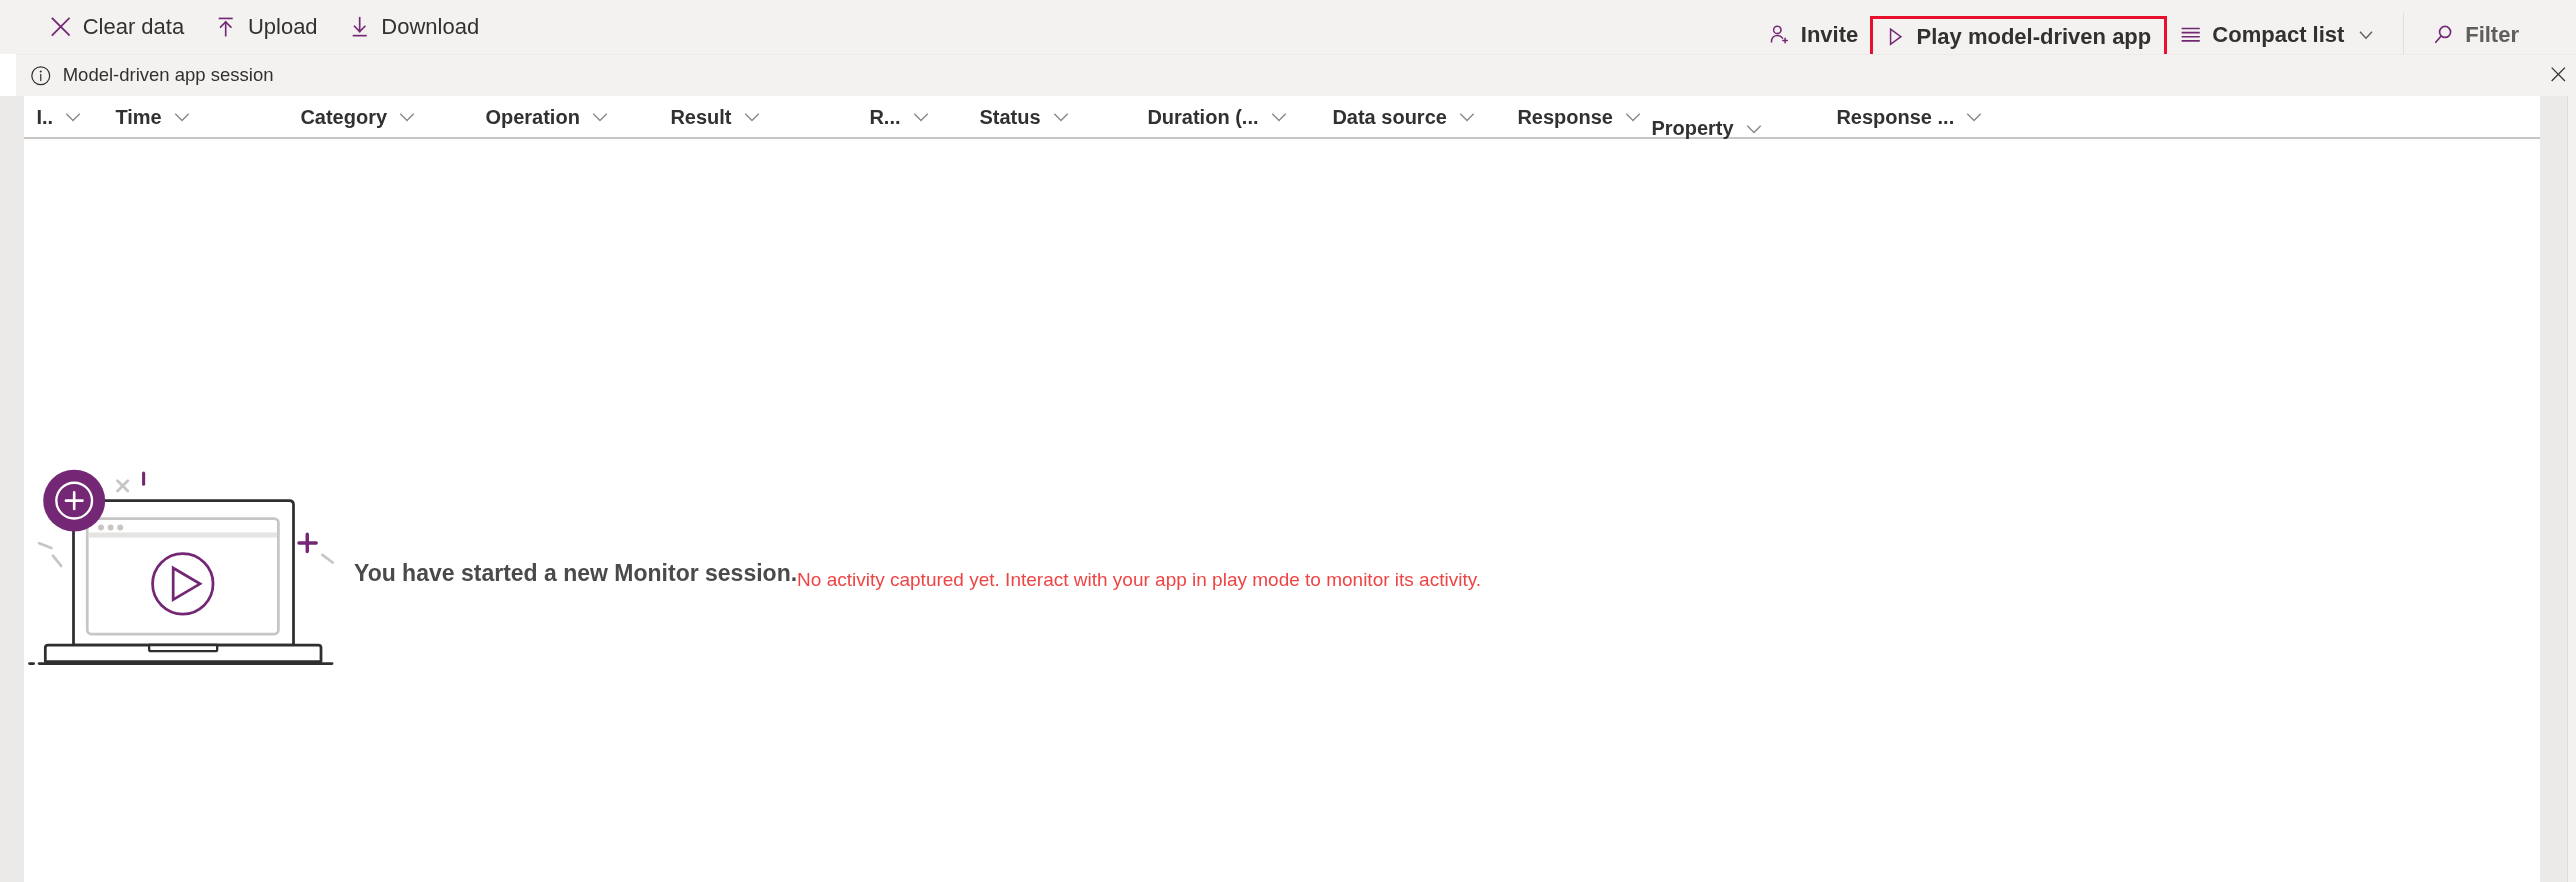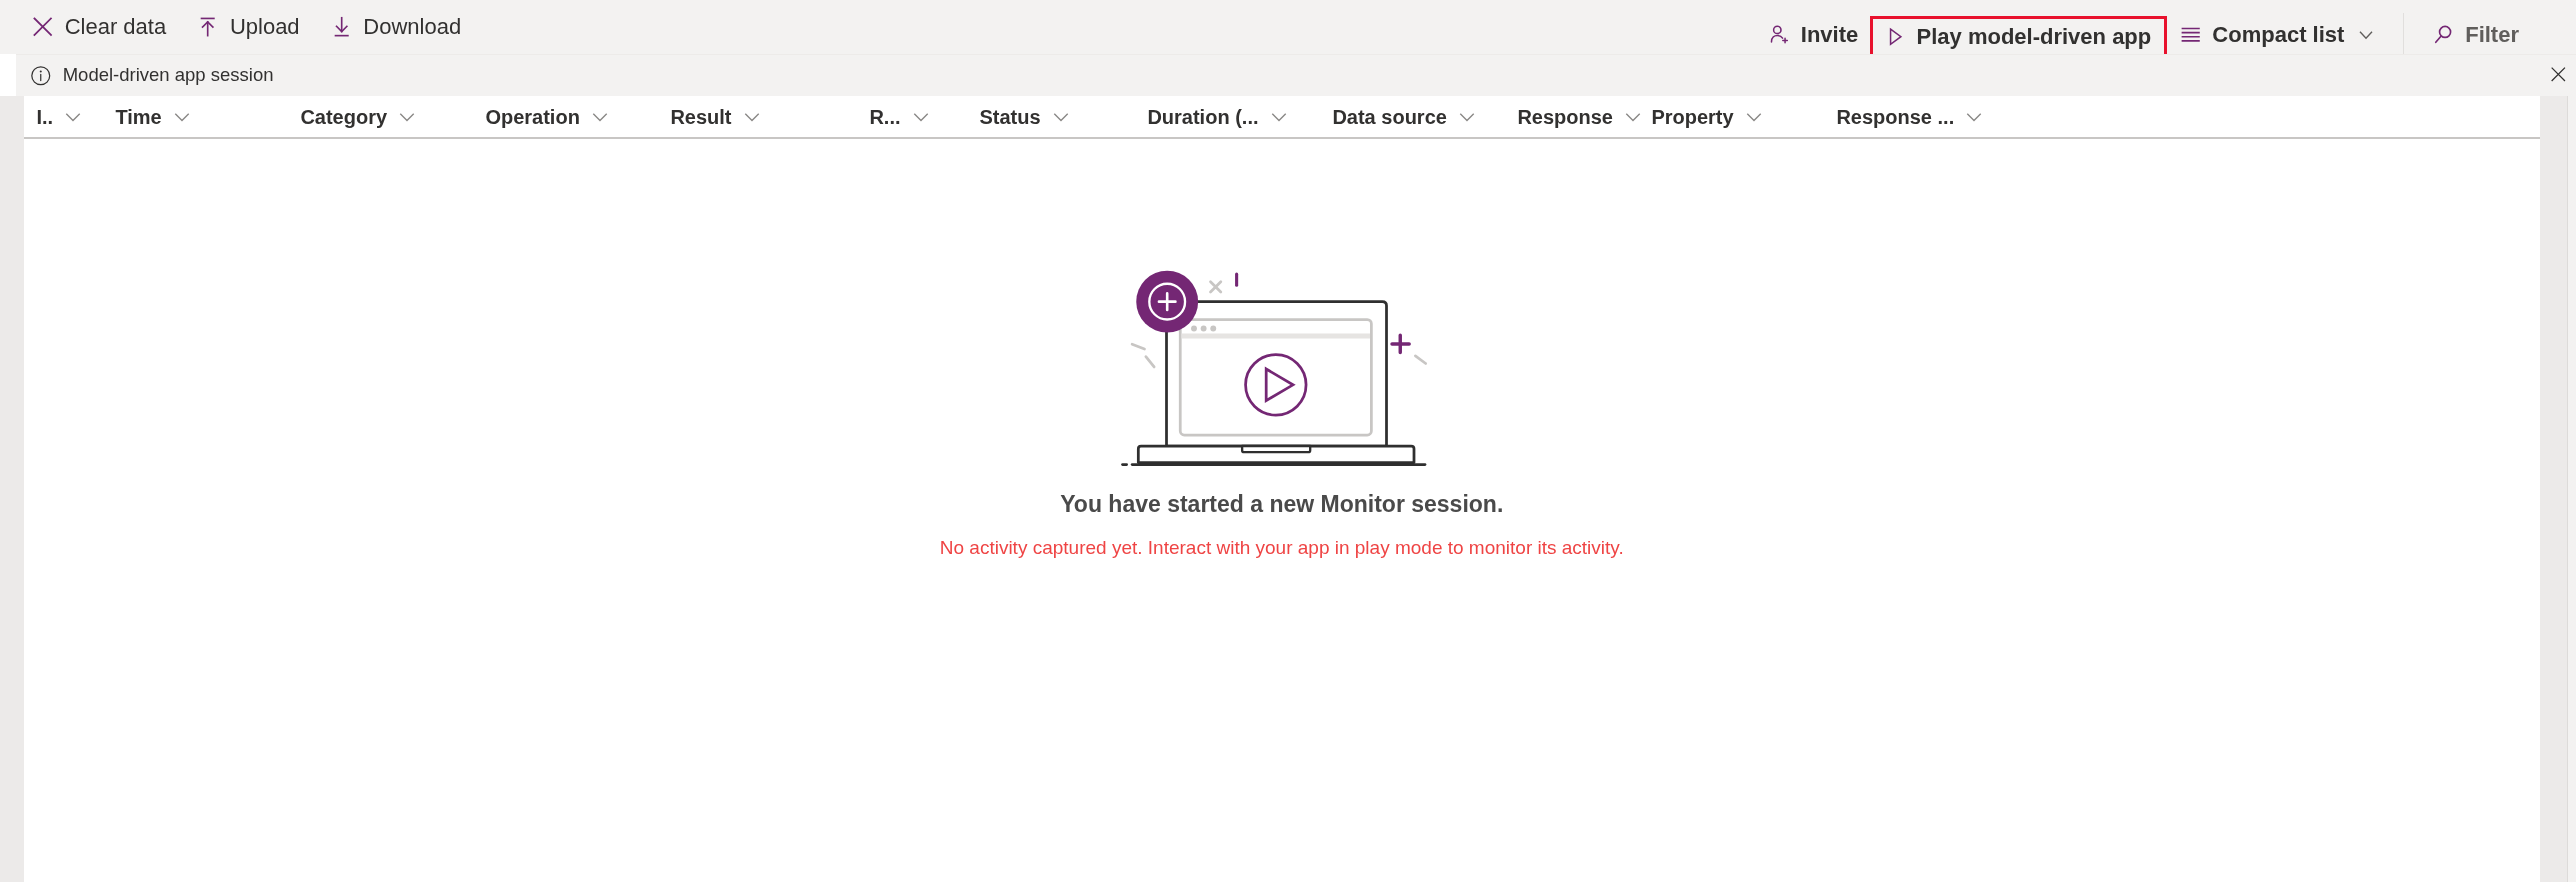--- a/index.html
+++ b/index.html
@@ -25,21 +25,21 @@
     left: 0; top: 0;
     width: 2576px;
     height: 54px;
     background: #f3f2f1;
     display: flex;
     align-items: center;
   }
   .cmd-left {
     display: flex;
     align-items: center;
-    padding-left: 16px;
+    padding-left: 34px;
     gap: 0px;
   }
   .cmd-right {
     margin-left: auto;
     display: flex;
     align-items: flex-end;
     padding-right: 42px;
     height: 54px;
     font-weight: bold;
   }
@@ -189,21 +189,21 @@
     display: flex; align-items: center; justify-content: center;
   }
 
   
   .emptystate {
     position: absolute;
     left: 0; right: 0;
     top: 43px;
     bottom: 0;
     display: flex;
-    flex-direction: column;
+    flex-direction: row;
     align-items: center;
     justify-content: flex-start;
     padding-top: 120px;
   }
   .empty-illustration {
     width: 330px;
     height: 220px;
     margin-bottom: 6.9px;
   }
   .empty-title {
@@ -412,21 +412,21 @@
             </span>
           </div>
           <div class="colhead" style="width: 134px; flex: 0 0 134px; padding-left: 12.4px;">
             <span class="ctext">Response</span>
             <span class="cchev">
               <svg width="18" height="18" viewBox="0 0 26 26">
                 <path d="M4 9 L13 18 L22 9" stroke="#8a8886" stroke-width="2" fill="none" stroke-linecap="square" stroke-linejoin="miter"></path>
               </svg>
             </span>
           </div>
-          <div class="colhead" style="width: 185px; flex: 0 0 185px; padding-left: 12.4px;">
+          <div class="colhead" style="width: 185px; flex: 0 0 185px; padding-left: 12.4px; align-items: flex-end;">
             <span class="ctext">Property</span>
             <span class="cchev">
               <svg width="18" height="18" viewBox="0 0 26 26">
                 <path d="M4 9 L13 18 L22 9" stroke="#8a8886" stroke-width="2" fill="none" stroke-linecap="square" stroke-linejoin="miter"></path>
               </svg>
             </span>
           </div>
           <div class="colhead" style="width: 185px; flex: 0 0 185px; padding-left: 12.4px;">
             <span class="ctext">Response ...</span>
             <span class="cchev">

